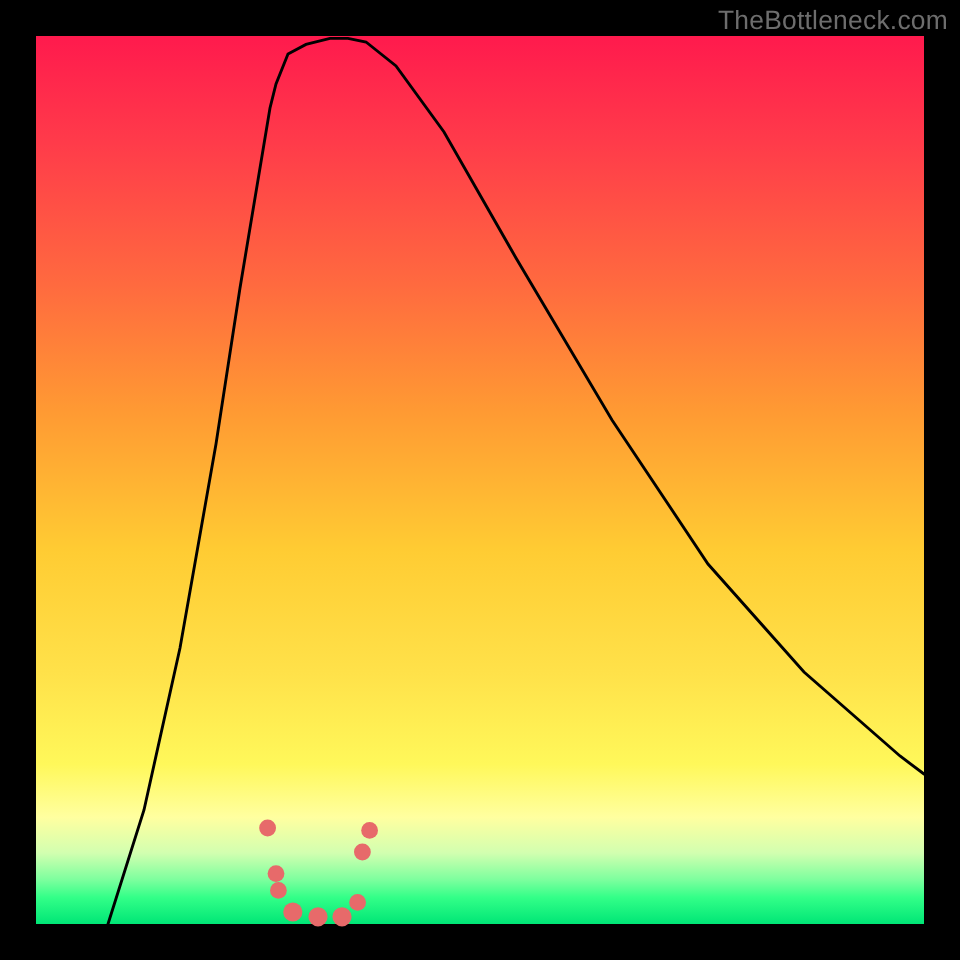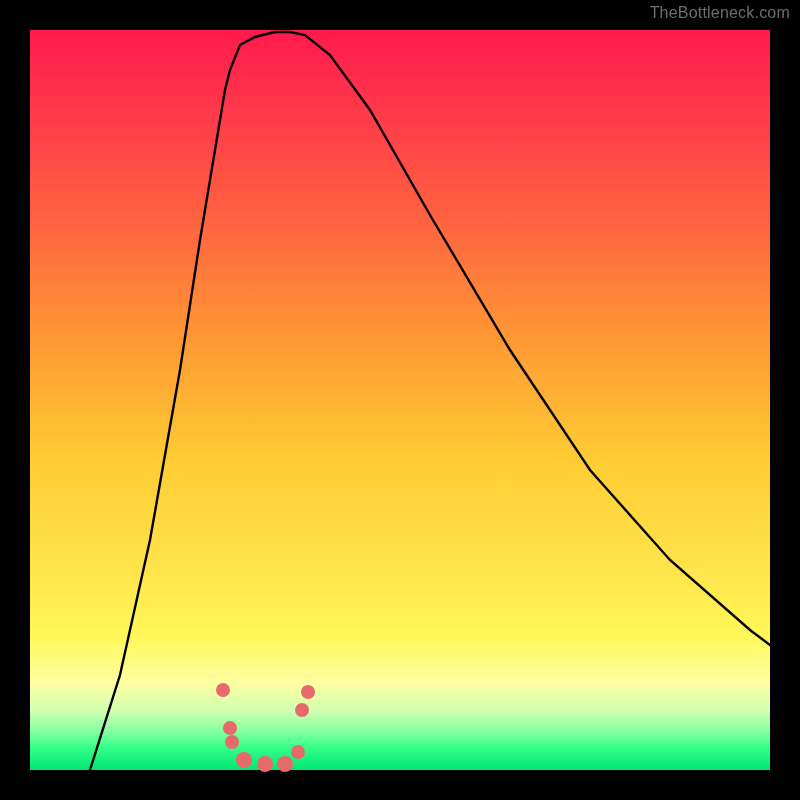--- a/index.html
+++ b/index.html
@@ -38,21 +38,21 @@
       #7dff9e 95%,
       #33ff88 97%,
       #00e676 100%
     );
   }
   .watermark {
     position: absolute;
     top: 4px;
     right: 10px;
     color: #6d6d6d;
-    font-size: 16px;
+    font-size: 22px;
     letter-spacing: 0.2px;
     font-weight: 500;
     user-select: none;
   }
   svg.curve {
     position: absolute;
     left: 0;
     top: 0;
     width: 740px;
     height: 740px;

